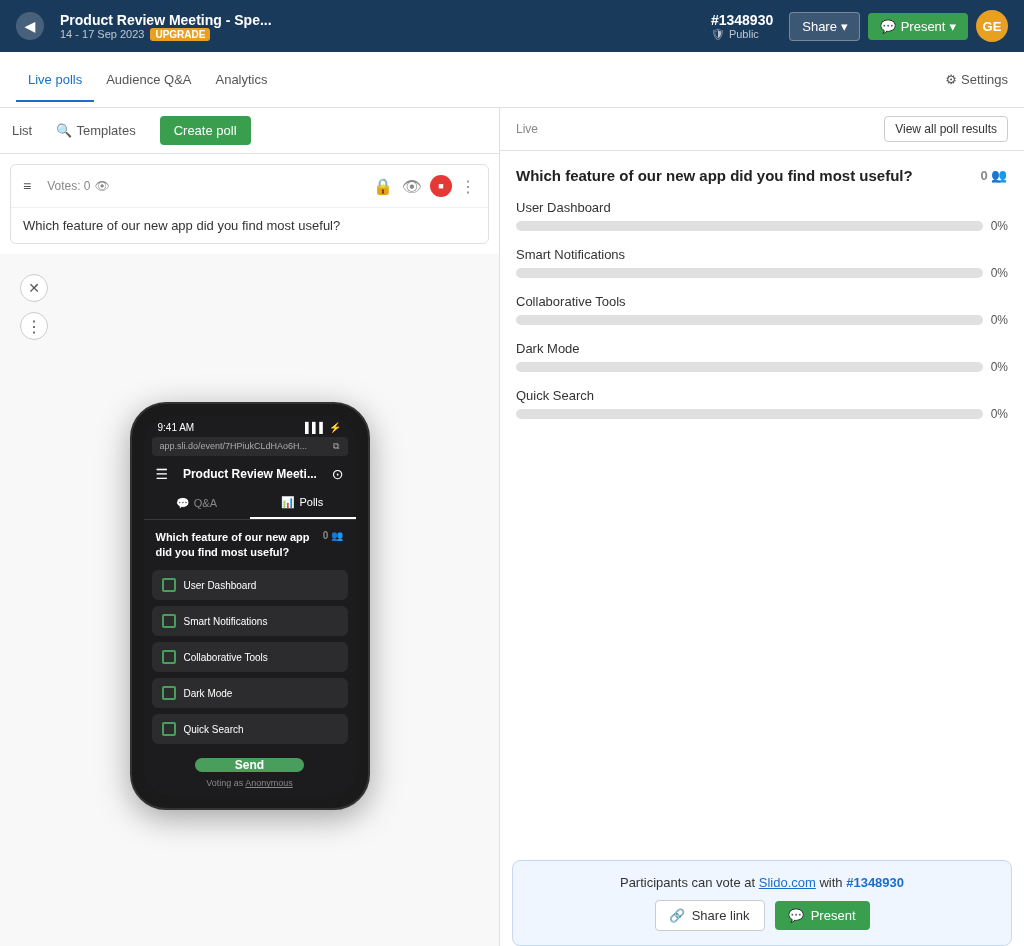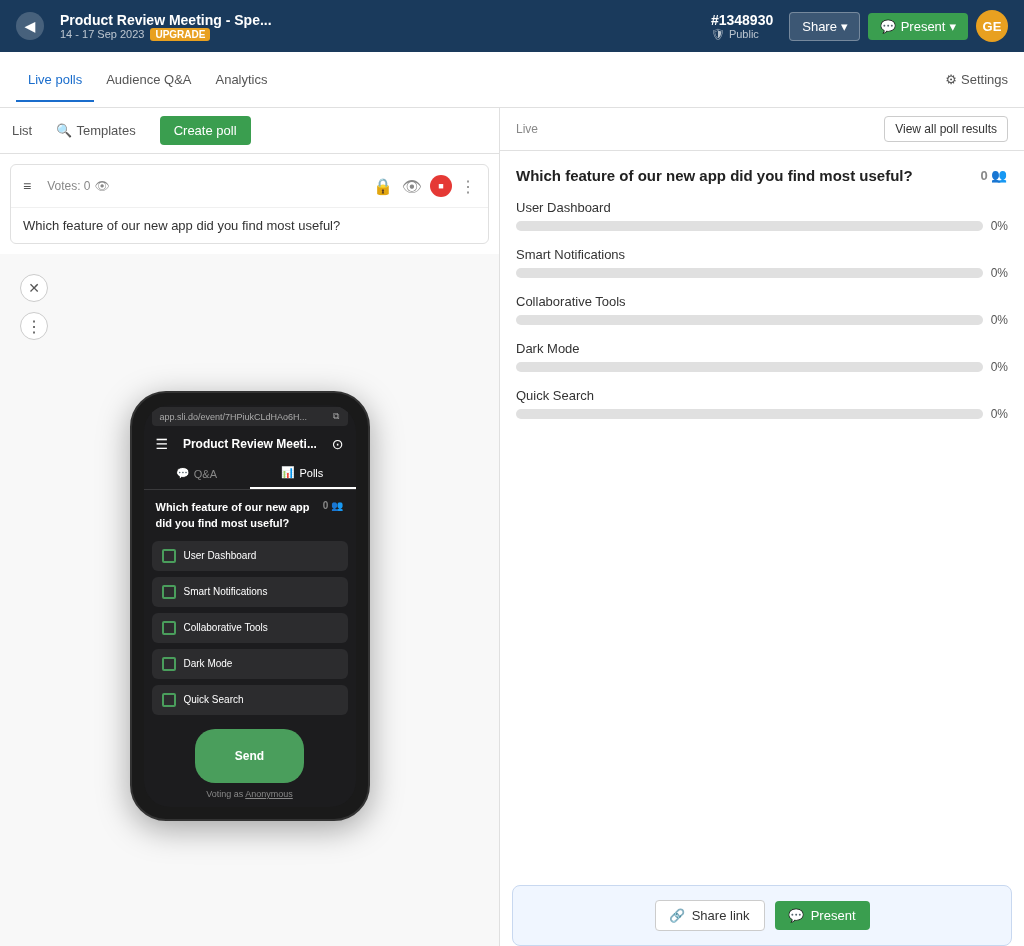--- a/index.html
+++ b/index.html
@@ -281,21 +281,21 @@
       border: 2px solid #4a9e5c;
       border-radius: 2px;
       background: transparent;
       flex-shrink: 0;
     }
     .phone-send-btn {
       background: #4a9e5c;
       color: white;
       border: none;
       border-radius: 20px;
-      padding: 20px 40px;
+      padding: 0 40px;
       font-size: 12px;
       font-weight: 600;
       display: block;
       margin: 0 auto 6px;
       cursor: pointer;
     }
     .phone-anon {
       text-align: center;
       font-size: 9px;
       color: #888;
@@ -479,20 +479,24 @@
       <div class="poll-question">Which feature of our new app did you find most useful?</div>
     </div>
 
     <div class="phone-container">
       <div class="phone-close">✕</div>
       <div class="phone-dots">⋮</div>
 
       <div class="phone-frame">
         <div class="phone-screen">
 
+          <div class="phone-status-bar">
+            <span>9:41 AM</span>
+            <span>▌▌▌ ⚡</span>
+          </div>
 
           <div class="phone-url-bar">
             <span>app.sli.do/event/7HPiukCLdHAo6H...</span>
             <span>⧉</span>
           </div>
 
           <div class="phone-header">
             <span class="phone-menu-icon">☰</span>
             <span class="phone-app-title">Product Review Meeti...</span>
             <span class="phone-user-icon">⊙</span>
@@ -607,20 +611,26 @@
         <div class="result-bar-row">
           <div class="result-bar-track">
             <div class="result-bar-fill" style="width: 0%"></div>
           </div>
           <span class="result-pct">0%</span>
         </div>
       </div>
     </div>
 
     <div class="bottom-share">
+      <div class="bottom-share-text">
+        <span>Participants can vote at</span>
+        <a style="color: #1a6dcc;">Slido.com</a>
+        <span>with</span>
+        <strong style="color: #1a6dcc;">#1348930</strong>
+      </div>
       <div class="bottom-share-actions">
         <button class="btn-share-link">
           <span>🔗</span>
           <span>Share link</span>
         </button>
         <button class="btn-present-bottom">
           <span>💬</span>
           <span>Present</span>
         </button>
       </div>

